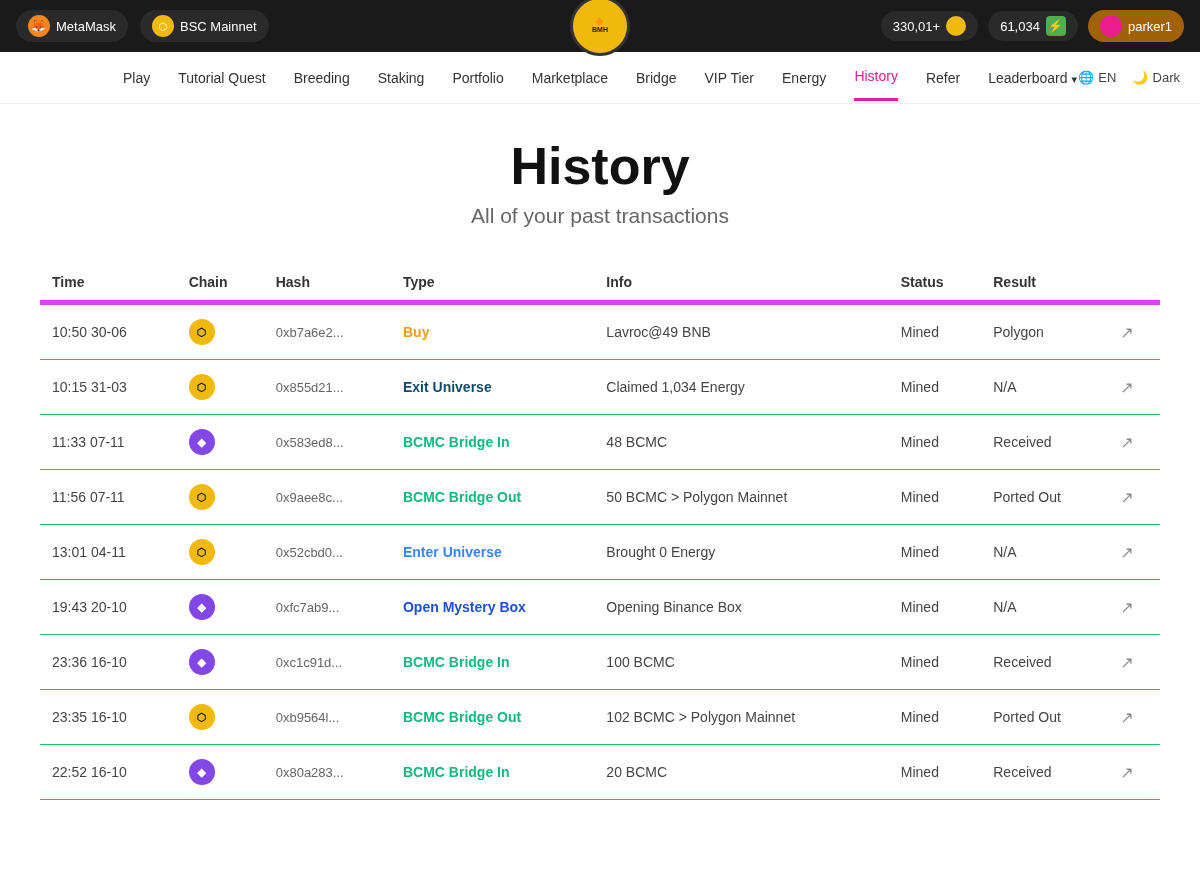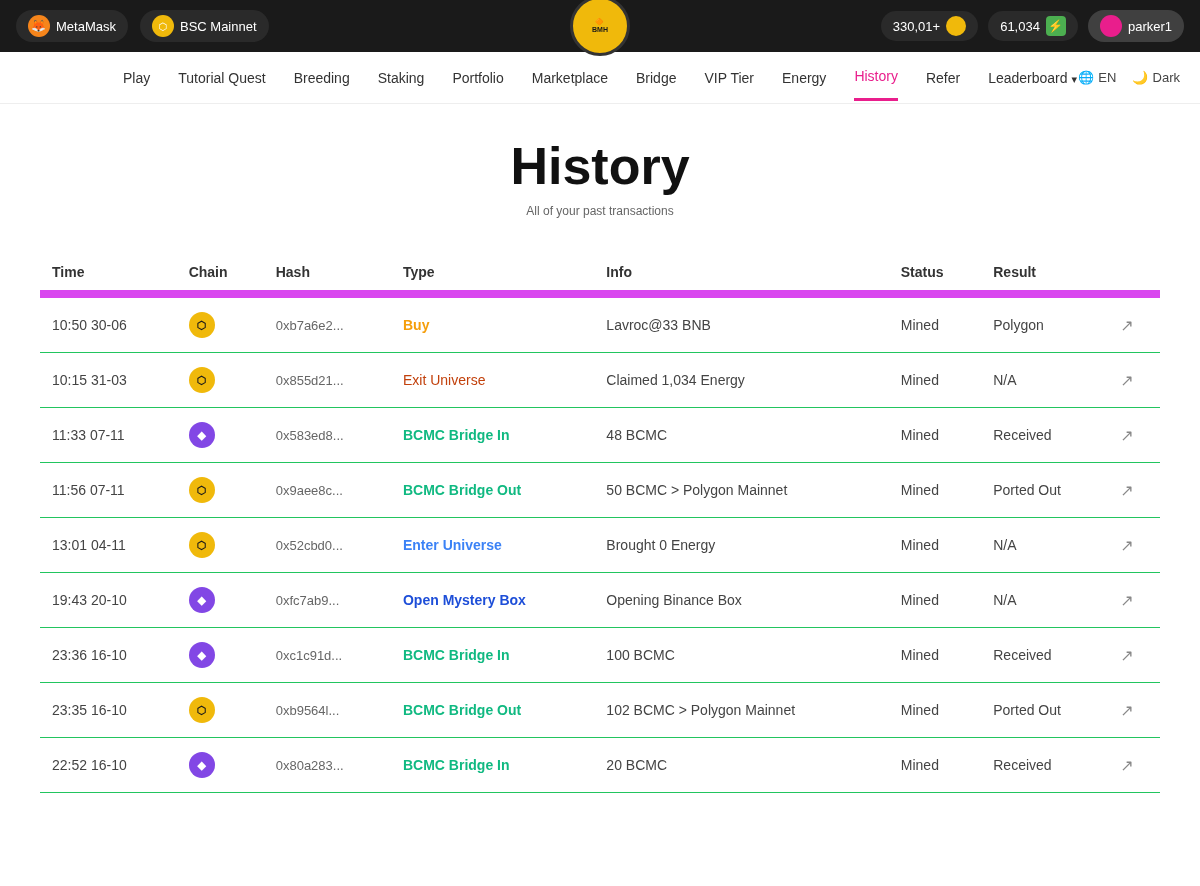--- a/index.html
+++ b/index.html
@@ -30,21 +30,21 @@
 
     .token-badge {
       display: flex; align-items: center; gap: 6px;
       background: #2a2a2a; border-radius: 20px; padding: 5px 12px;
       color: #fff; font-size: 13px;
     }
     .token-icon-orange { width: 20px; height: 20px; background: #f0b90b; border-radius: 50%; }
     .token-icon-bolt { width: 20px; height: 20px; background: #4caf50; border-radius: 4px; display: flex; align-items: center; justify-content: center; color: #fff; font-size: 12px; }
     .user-badge {
       display: flex; align-items: center; gap: 6px;
-      background: #404040; border-radius: 20px; padding: 5px 12px;
+      background: #a16207; border-radius: 20px; padding: 5px 12px;
       color: #fff; font-size: 13px;
     }
     .user-avatar { width: 22px; height: 22px; background: #e91e8c; border-radius: 50%; }
 
     
     .navbar {
       display: flex; align-items: center; justify-content: center;
       gap: 28px; padding: 8px 20px;
       height: 52px; border-bottom: 1px solid #eee;
       position: relative;
@@ -53,35 +53,35 @@
       font-size: 14px; color: #333; cursor: pointer; white-space: nowrap;
       padding: 14px 0; text-decoration: none;
     }
     .nav-item.active { color: #e91e8c; border-bottom: 3px solid #e91e8c; font-weight: 500; }
     .nav-right { position: absolute; right: 20px; display: flex; align-items: center; gap: 16px; }
     .nav-btn { font-size: 13px; color: #444; cursor: pointer; display: flex; align-items: center; gap: 4px; }
 
     
     .page { max-width: 1160px; margin: 0 auto; padding: 32px 20px; }
     .page-title { font-size: 52px; font-weight: 800; text-align: center; color: #111; margin-bottom: 8px; }
-    .page-subtitle { text-align: center; color: #666; font-size: 12px; margin-bottom: 36px; }
+    .page-subtitle { text-align: center; color: #666; font-size: 21px; margin-bottom: 36px; }
 
     
     table { width: 100%; border-collapse: collapse; }
-    thead tr { border-bottom: 8px solid #d946ef; }
+    thead tr { border-bottom: 5px solid #d946ef; }
     th { text-align: left; font-size: 14px; font-weight: 600; color: #333; padding: 10px 12px; }
     tbody tr { border-bottom: 1px solid #22c55e; }
     td { padding: 14px 12px; font-size: 14px; color: #444; vertical-align: middle; }
 
     .chain-icon-bnb { width: 26px; height: 26px; background: #f0b90b; border-radius: 50%; display: flex; align-items: center; justify-content: center; font-size: 11px; font-weight: bold; color: #1a1a1a; }
     .chain-icon-poly { width: 26px; height: 26px; background: #8247e5; border-radius: 50%; display: flex; align-items: center; justify-content: center; font-size: 11px; font-weight: bold; color: #fff; }
 
     .type-buy { color: #f59e0b; font-weight: 600; }
     .type-enter { color: #3b82f6; font-weight: 600; }
-    .type-exit { color: #c2410c; font-weight: 400; }
+    .type-exit { color: #0c4a6e; font-weight: 700; }
     .type-bridge-in { color: #10b981; font-weight: 600; }
     .type-bridge-out { color: #10b981; font-weight: 600; }
     .type-mystery { color: #1d4ed8; font-weight: 600; }
 
     .hash-text { color: #666; font-size: 13px; }
     .ext-link { color: #888; cursor: pointer; font-size: 16px; display: inline-flex; align-items: center; }
 
     
     .dropdown-arrow { font-size: 11px; }
   </style>
@@ -166,21 +166,21 @@
       </tr>
     </thead>
     <tbody id="table-body">
     <tr>
     <td>10:50 30-06</td>
     <td>
             <div class="chain-icon-bnb">⬡</div>
           </td>
     <td><span class="hash-text">0xb7a6e2...</span></td>
     <td><span class="type-buy">Buy</span></td>
-    <td>Lavroc@33 BNB</td>
+    <td>Lavroc@49 BNB</td>
     <td>Mined</td>
     <td>Polygon</td>
     <td><span class="ext-link">↗︎</span></td>
   </tr>
         <tr>
     <td>10:15 31-03</td>
     <td>
             <div class="chain-icon-bnb">⬡</div>
           </td>
     <td><span class="hash-text">0x855d21...</span></td>

